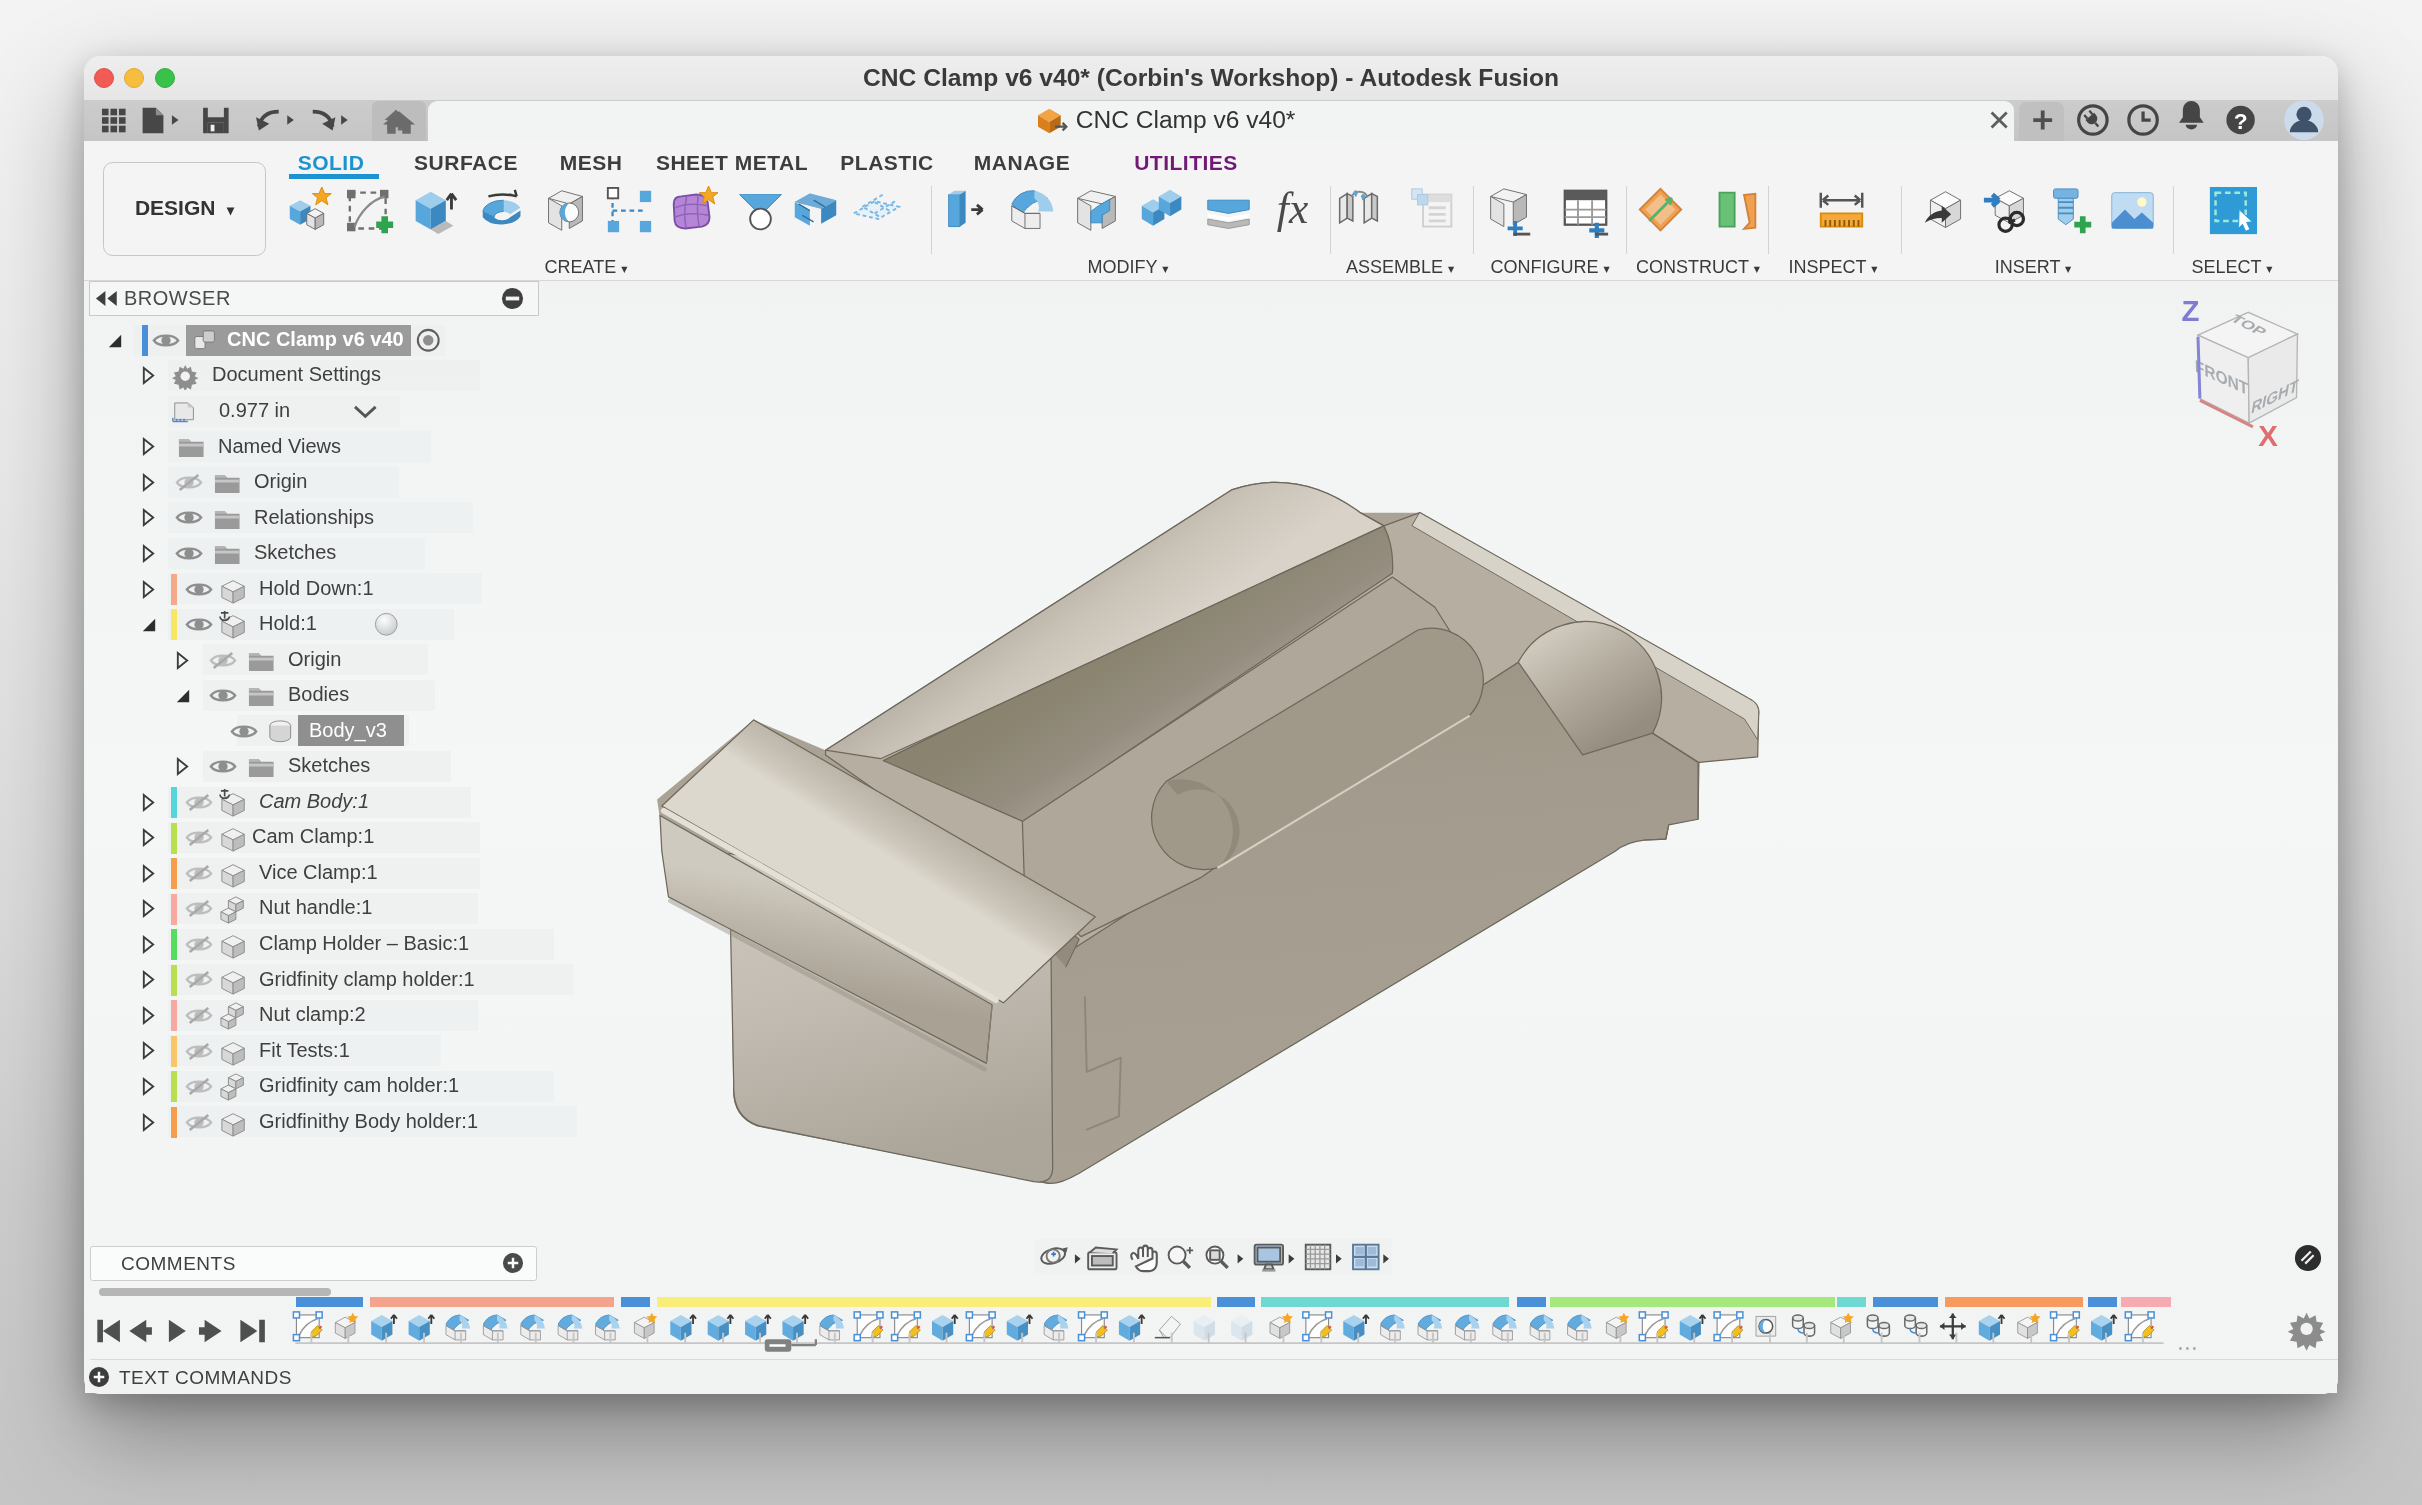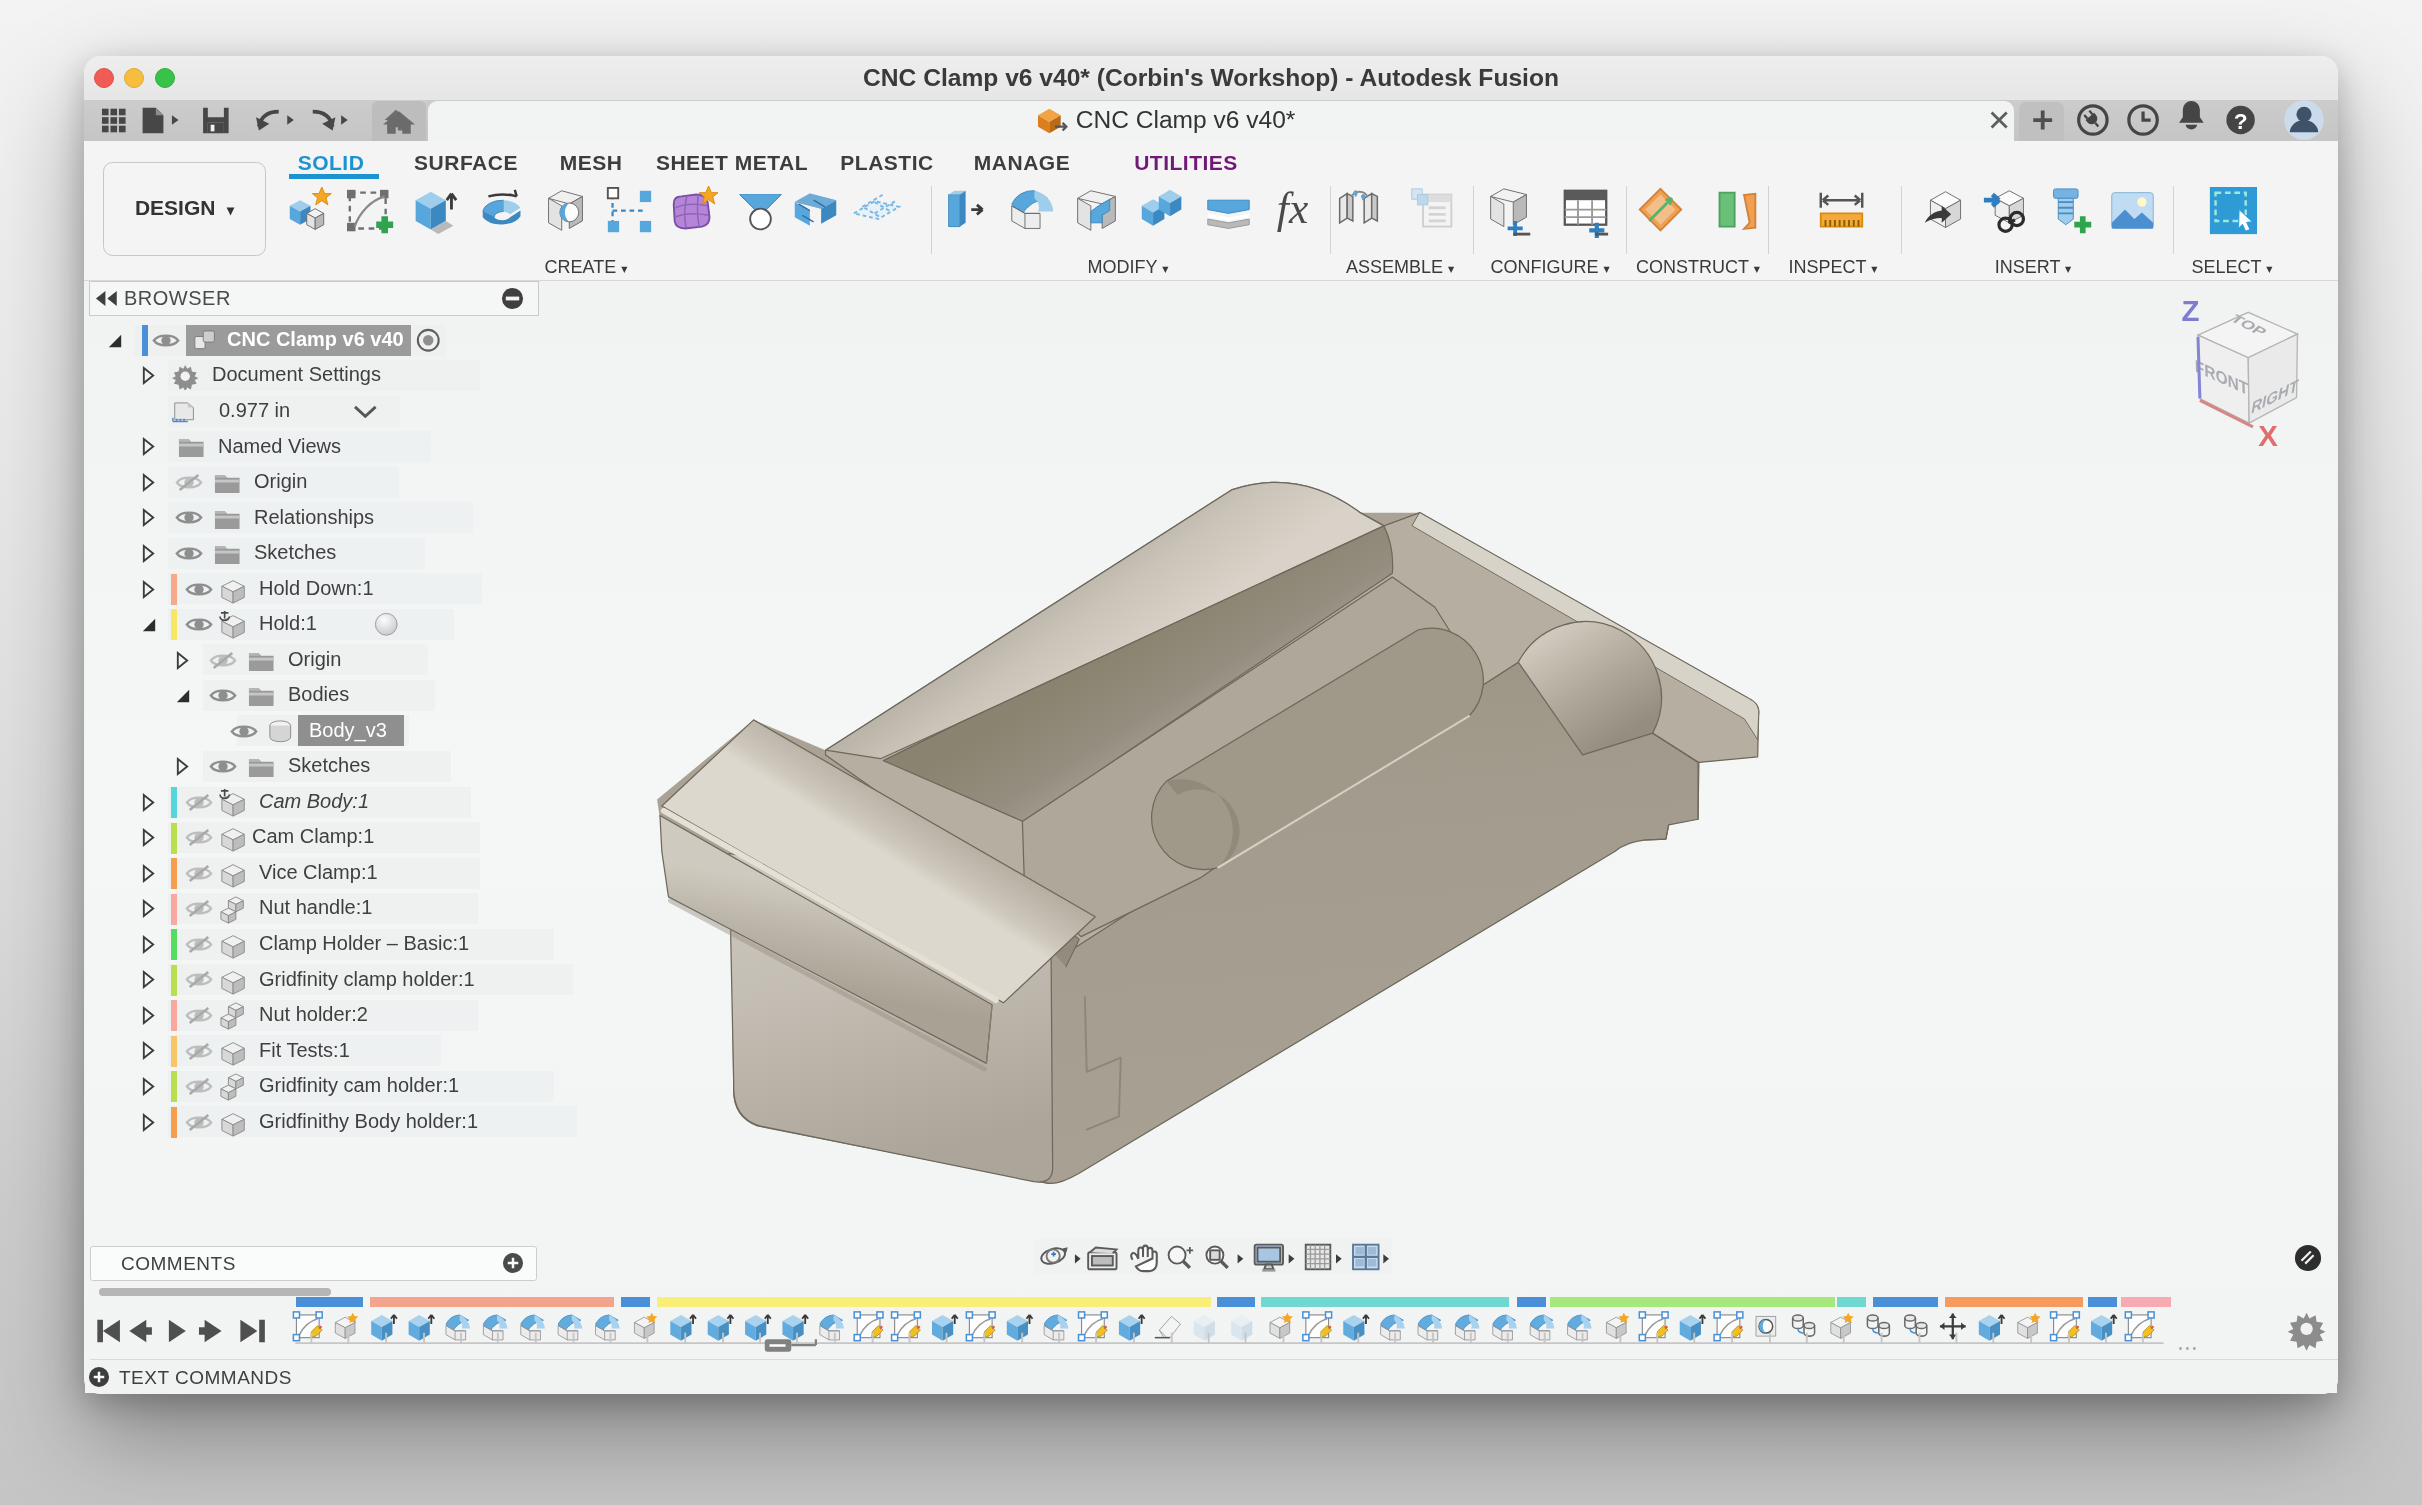--- a/index.html
+++ b/index.html
@@ -670,21 +670,21 @@
 <svg class="abs" style="left:219px;top:1002px" width="30" height="28" viewBox="0 0 32 30">
     <g transform="translate(2,1)">
       <path d="M8,4 l8,-4 8,4 -8,4 z" fill="#f0f0f0" stroke="#8a8a8a"></path>
     <path d="M8,4 v8 l8,4 v-8 z" fill="#d8d8d8" stroke="#8a8a8a"></path>
       <path d="M24,4 v8 l-8,4 v-8 z" fill="#bdbdbd" stroke="#8a8a8a"></path>
     <path d="M0,16 l8,-4 8,4 -8,4 z" fill="#f0f0f0" stroke="#8a8a8a"></path>
       <path d="M0,16 v8 l8,4 v-8 z" fill="#d8d8d8" stroke="#8a8a8a"></path>
     <path d="M16,16 v8 l-8,4 v-8 z" fill="#bdbdbd" stroke="#8a8a8a"></path>
     </g>
   </svg>
-<div class="rowtext" style="left:259px;top:1003px;">Nut holder:2</div>
+<div class="rowtext" style="left:259px;top:1003px;">Nut clamp:2</div>
 <div class="row" style="left:168px;top:1035px;width:273px;"></div>
 <svg class="abs" style="left:141px;top:1041px" width="15" height="19" viewBox="0 0 16 20">
     <path d="M3,2 L13,10 3,18 z" fill="none" stroke="#3c3c3c" stroke-width="2"></path>
   </svg>
 <div class="abs" style="left:171px;top:1036px;width:5.7px;height:31px;background:#f8c568"></div>
 <svg class="abs" style="left:185px;top:1041px" width="28" height="21" viewBox="0 0 30 22">
     <path d="M2,11 C7,4 23,4 28,11 C23,18 7,18 2,11 z" fill="none" stroke="#bdbdbd" stroke-width="2.4"></path>
     <circle cx="15" cy="11" r="5" fill="#bdbdbd"></circle>
     <path d="M5,19 L25,3" stroke="#a8a8a8" stroke-width="2.6"></path>
   </svg>

